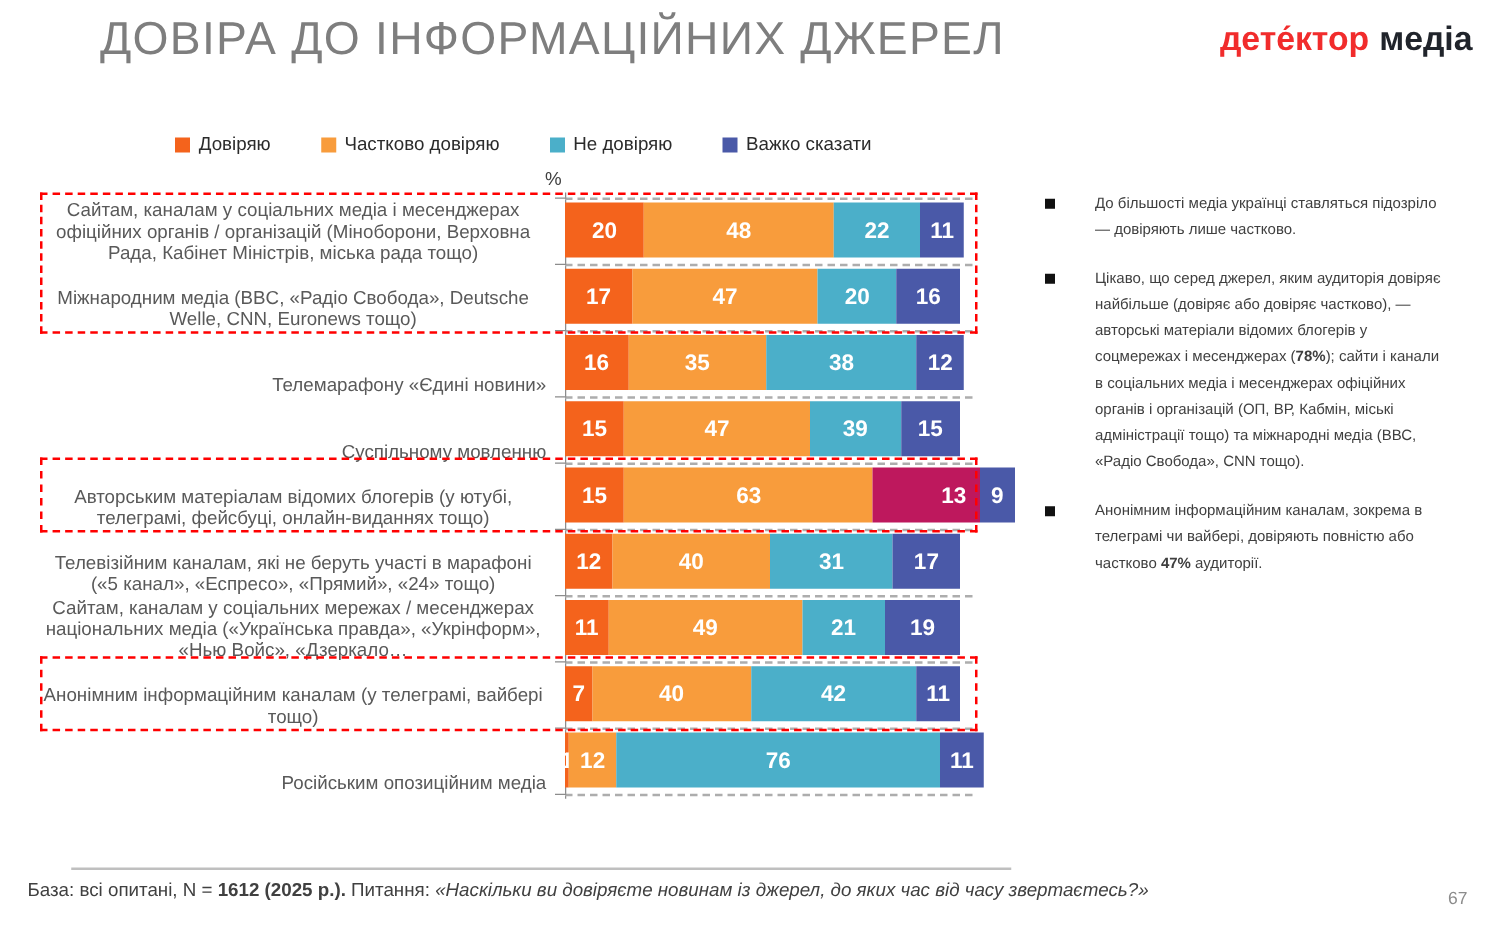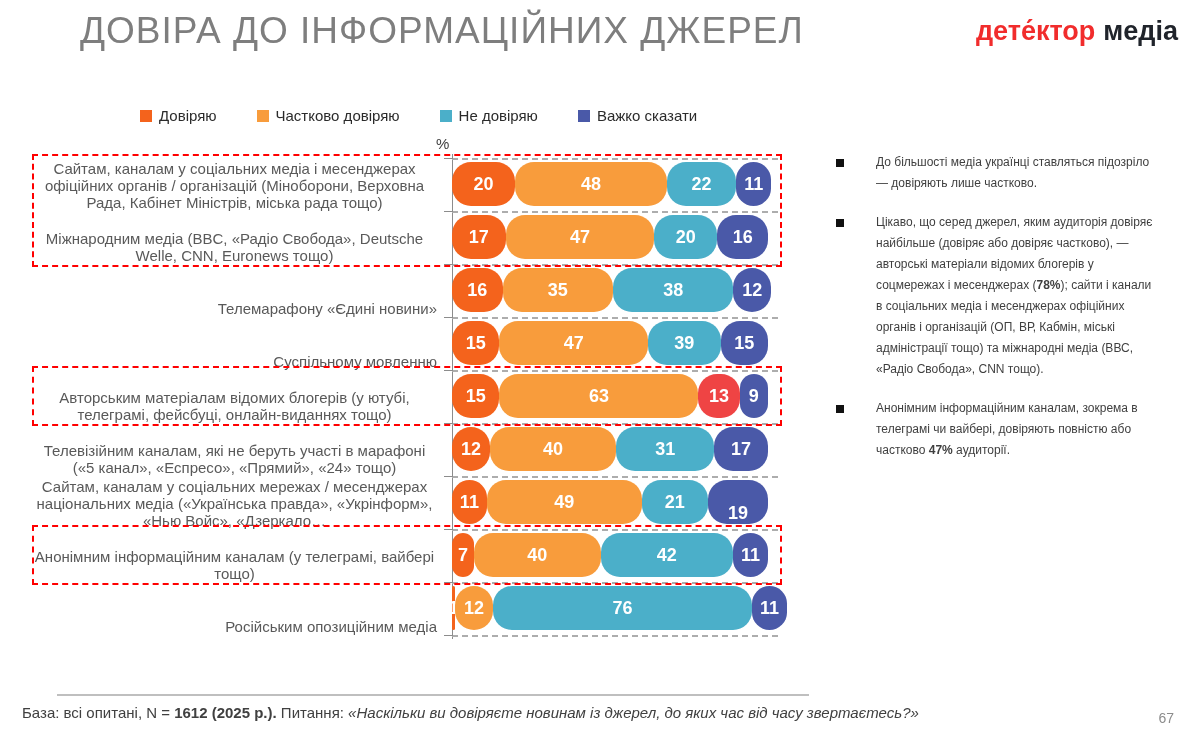--- a/index.html
+++ b/index.html
@@ -21,21 +21,21 @@
   .chart{left:32px;top:150px;width:752px;height:497px;}
   .pct-label{left:404px;top:-15px;font-size:15px;color:#404040;}
   .axis-line{left:420px;top:4px;width:1px;height:485px;background:#8c8c8c;}
   .gridline{left:420px;width:326px;height:0;border-top:2px dashed #adadad;}
   .tick{left:412px;width:9px;height:1px;background:#8c8c8c;}
   .rows{left:0;top:8px;width:752px;height:477px;}
   .bar-row{position:relative;height:53px;}
   .cat-label{position:absolute;left:0;top:0;width:412px;height:53px;display:flex;align-items:flex-end;justify-content:flex-end;padding-right:7px;box-sizing:border-box;}
   .cat-label span{display:block;text-align:center;font-size:15px;line-height:17px;color:#595959;}
   .bar{position:absolute;left:420px;top:4px;height:44px;display:flex;}
-  .seg{height:44px;display:flex;align-items:center;justify-content:center;overflow:visible;border-radius:19px;}
+  .seg{height:44px;display:flex;align-items:center;justify-content:center;overflow:visible;}
   .seg span{color:#ffffff;font-size:18px;font-weight:700;white-space:nowrap;}
   .hl-box{position:absolute;left:0;width:750px;border:2px dashed #ff0000;box-sizing:border-box;background:transparent;}
 
   
   .insights{left:836px;top:152px;width:324px;display:flex;flex-direction:column;gap:18px;}
   .insight{display:flex;align-items:flex-start;}
   .bullet-sq{flex:0 0 8px;width:8px;height:8px;background:#111111;margin-top:7px;margin-right:32px;}
   .insight p{margin:0;font-size:12px;line-height:21px;color:#3f3f3f;width:282px;}
   .insight p b{font-weight:700;}
 
@@ -158,21 +158,21 @@
         <div class="cat-label">
           <span>Авторським матеріалам відомих блогерів (у ютубі, телеграмі, фейсбуці, онлайн-виданнях тощо)</span>
         </div>
         <div class="bar">
           <div class="seg" style="background: rgb(244, 99, 28); width: 47.4px;">
             <span>15</span>
           </div>
           <div class="seg" style="background: rgb(248, 156, 60); width: 199.08px;">
             <span>63</span>
           </div>
-          <div class="seg" style="background: #ef4444; width: 41.08px;">
+          <div class="seg" style="background: #be185d; width: 41.08px; padding-left: 44px;">
             <span>13</span>
           </div>
           <div class="seg" style="background: rgb(74, 89, 168); width: 28.44px;">
             <span>9</span>
           </div>
         </div>
       </div>
       <div class="bar-row">
         <div class="cat-label">
           <span>Телевізійним каналам, які не беруть участі в марафоні («5 канал», «Еспресо», «Прямий», «24» тощо)</span>
@@ -199,21 +199,21 @@
         <div class="bar">
           <div class="seg" style="background: rgb(244, 99, 28); width: 34.76px;">
             <span>11</span>
           </div>
           <div class="seg" style="background: rgb(248, 156, 60); width: 154.84px;">
             <span>49</span>
           </div>
           <div class="seg" style="background: rgb(75, 175, 201); width: 66.36px;">
             <span>21</span>
           </div>
-          <div class="seg" style="background: rgb(74, 89, 168); width: 60.04px; align-items: flex-end;">
+          <div class="seg" style="background: rgb(74, 89, 168); width: 60.04px;">
             <span>19</span>
           </div>
         </div>
       </div>
       <div class="bar-row">
         <div class="cat-label">
           <span>Анонімним інформаційним каналам (у телеграмі, вайбері тощо)</span>
         </div>
         <div class="bar">
           <div class="seg" style="background: rgb(244, 99, 28); width: 22.12px;">

